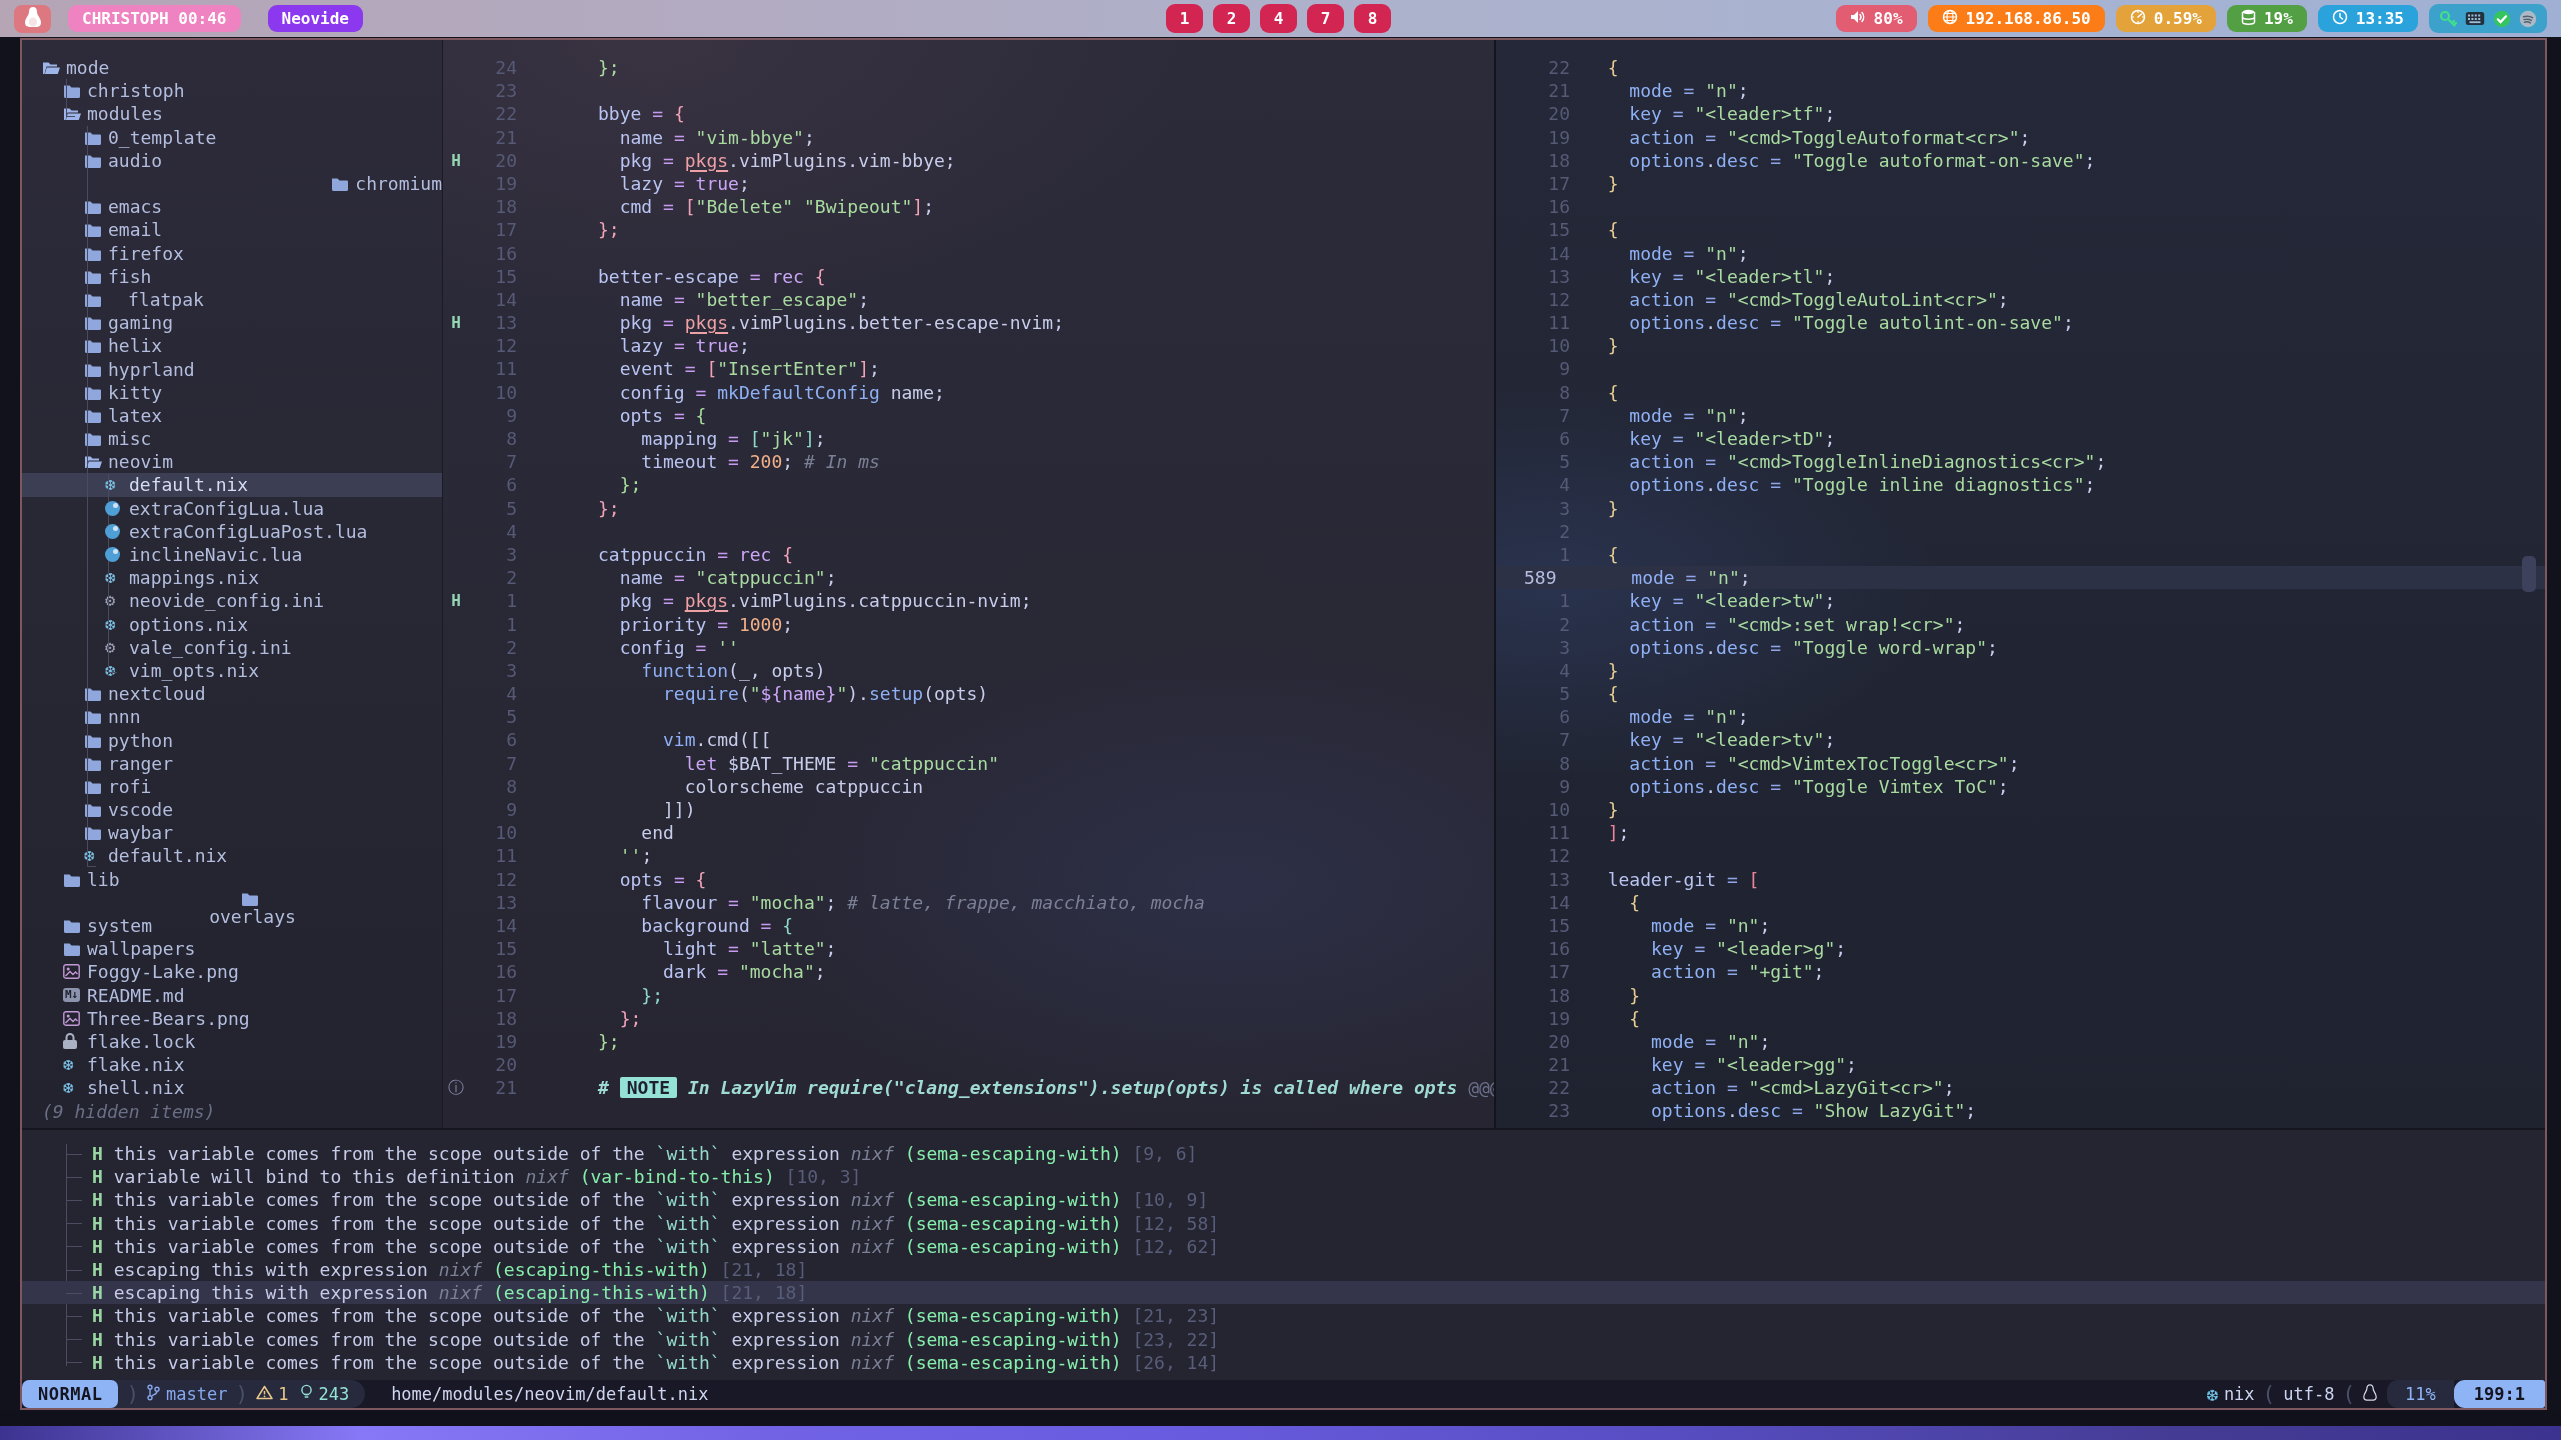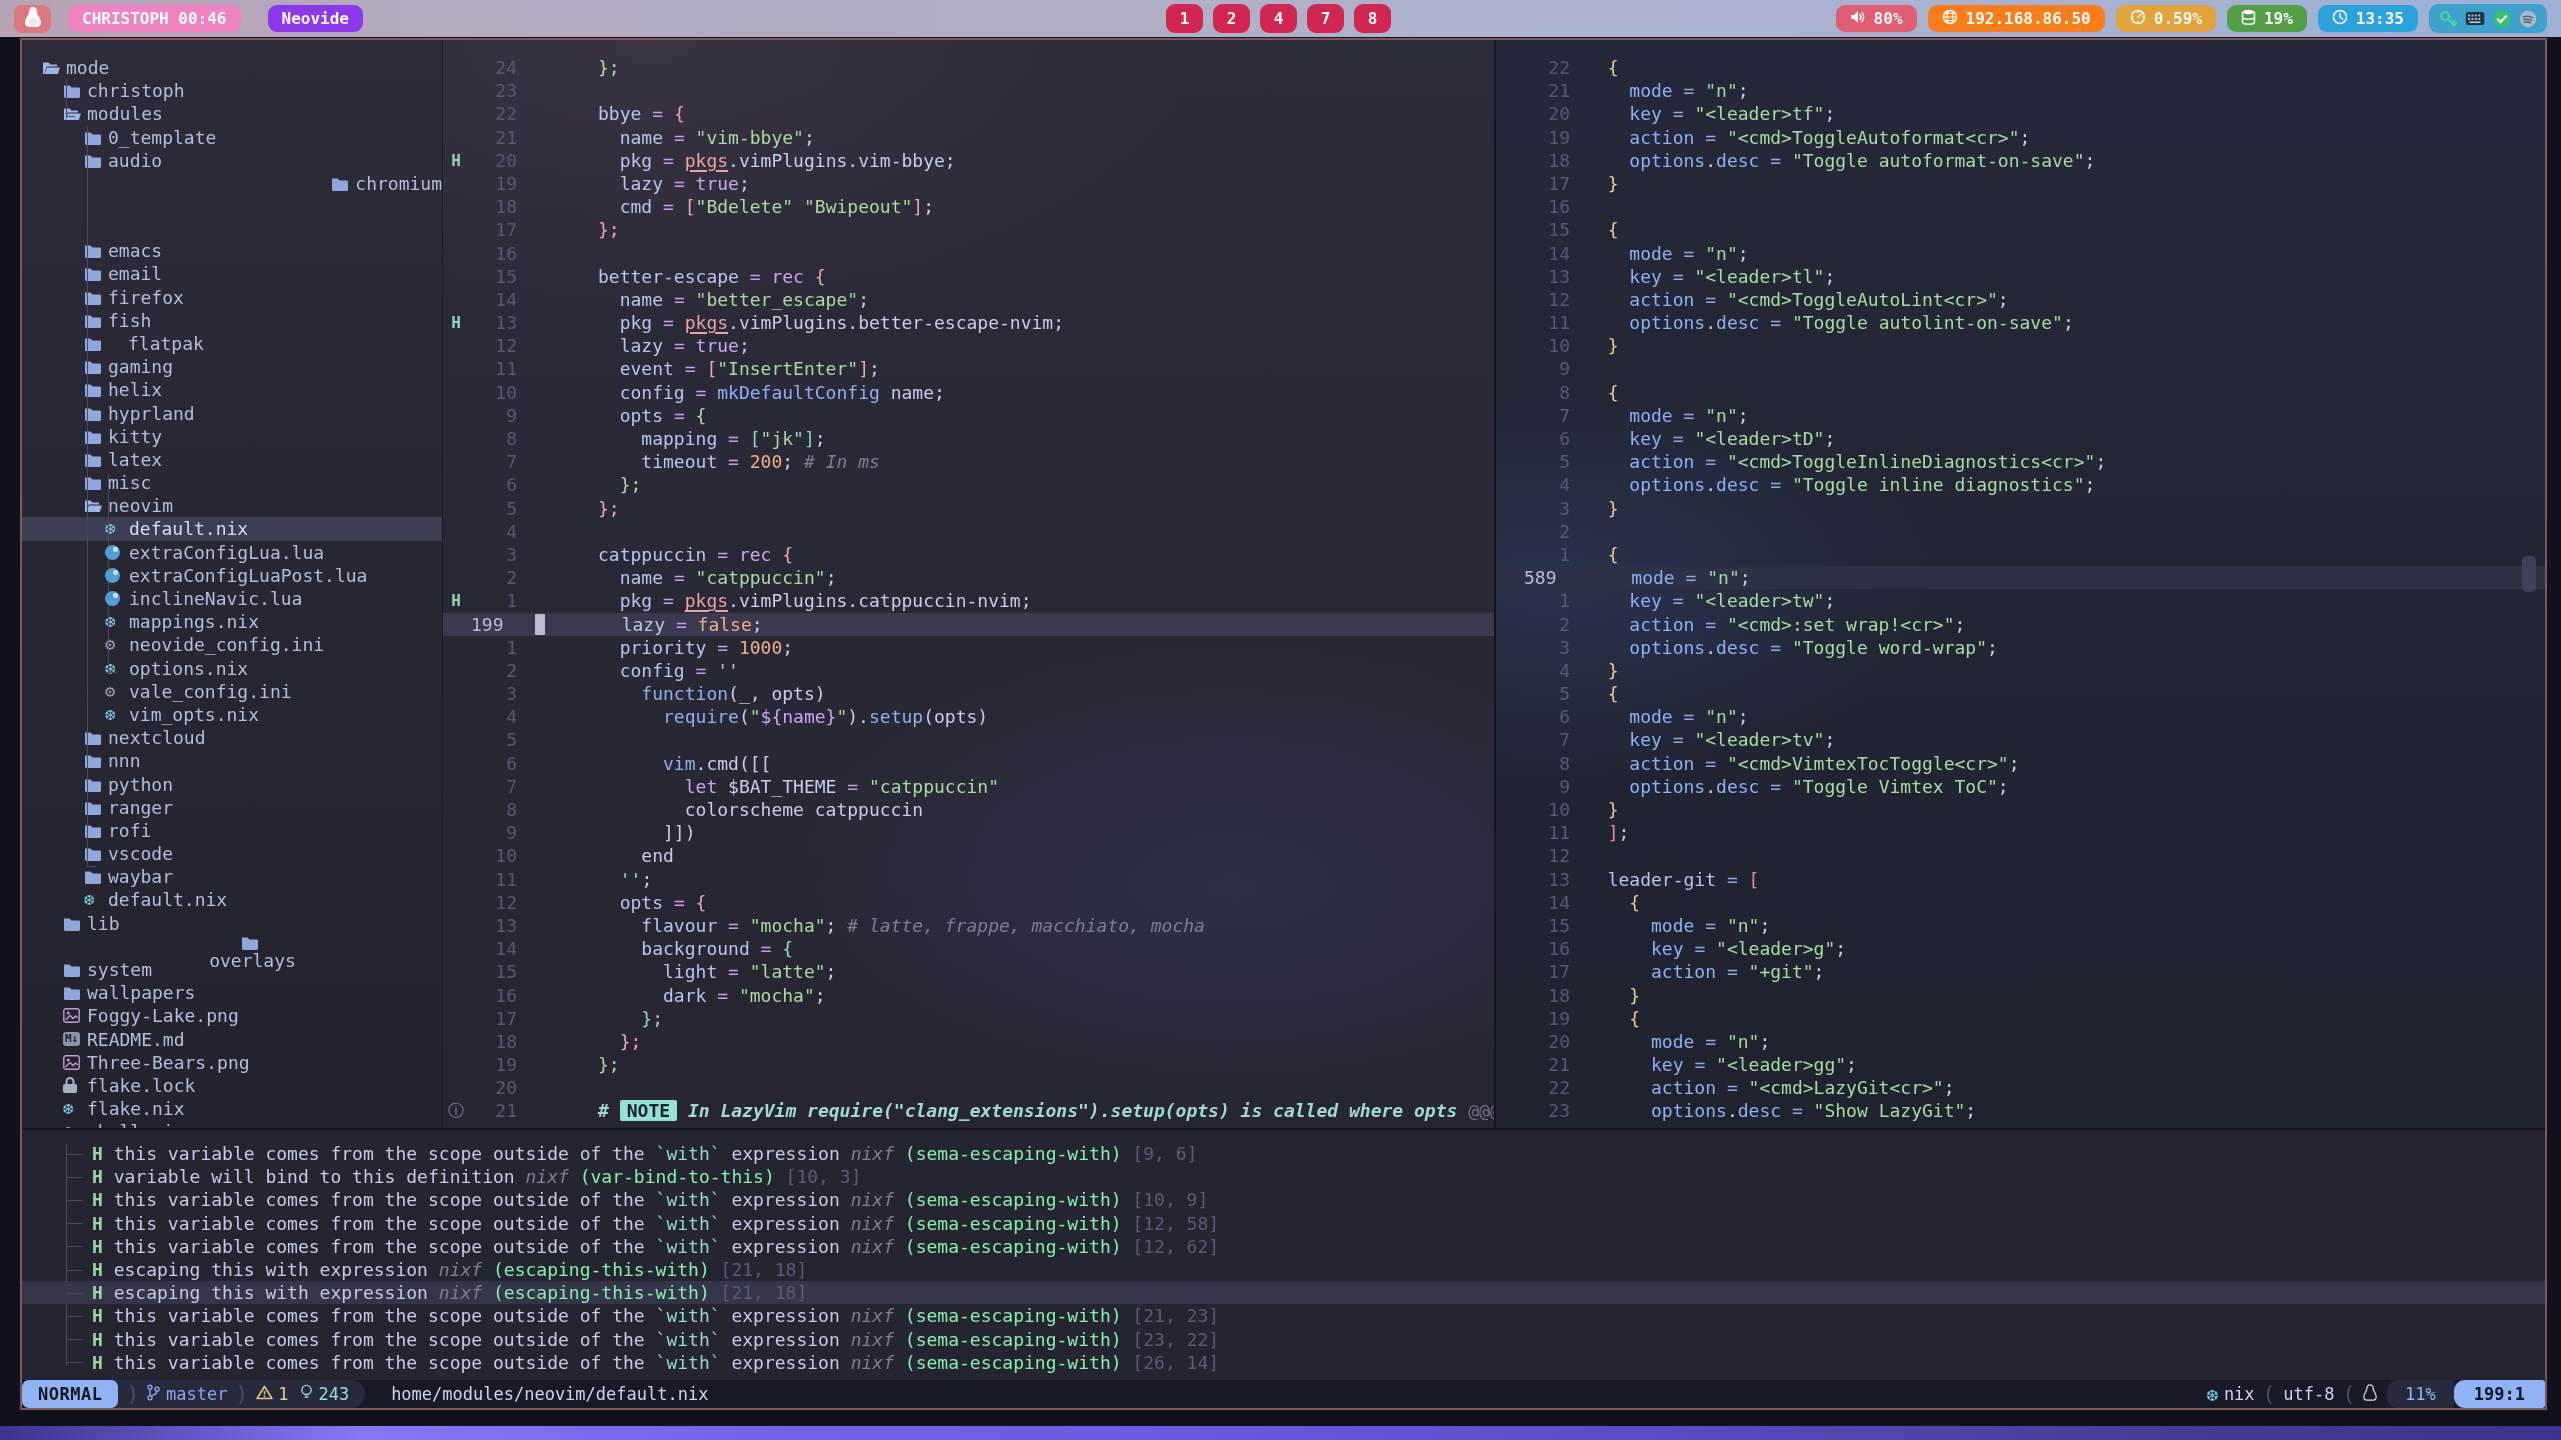--- a/index.html
+++ b/index.html
@@ -262,21 +262,21 @@
               <span>audio</span>
             </div>
             <div class="trow" style="padding-left: 62px; justify-content: flex-end;">
               <span class="ticon">
                 <svg width="18" height="15" viewBox="0 0 18 15">
                   <path d="M1 2.5h5.5l2 2H16a1 1 0 0 1 1 1v8a1.5 1.5 0 0 1-1.5 1.5h-13A1.5 1.5 0 0 1 1 13.5z" fill="#8fa7dc"></path>
                 </svg>
               </span>
               <span>chromium</span>
             </div>
-            <div class="trow" style="padding-left: 62px; margin-top: 44px;">
+            <div class="trow" style="padding-left: 62px;">
               <span class="ticon">
                 <svg width="18" height="15" viewBox="0 0 18 15">
                   <path d="M1 2.5h5.5l2 2H16a1 1 0 0 1 1 1v8a1.5 1.5 0 0 1-1.5 1.5h-13A1.5 1.5 0 0 1 1 13.5z" fill="#8fa7dc"></path>
                 </svg>
               </span>
               <span>emacs</span>
             </div>
             <div class="trow" style="padding-left: 62px;">
               <span class="ticon">
                 <svg width="18" height="15" viewBox="0 0 18 15">
@@ -585,21 +585,20 @@
             <div class="crow"><span class="sgn"></span><span class="lnum">10</span><span class="code"><span style="display: inline-block; width: 8ch;"></span><span class="k">config</span><span class="d"> </span><span class="o">=</span><span class="d"> </span><span class="f">mkDefaultConfig</span><span class="d"> name;</span></span></div>
             <div class="crow"><span class="sgn"></span><span class="lnum">9</span><span class="code"><span style="display: inline-block; width: 8ch;"></span><span class="k">opts</span><span class="d"> </span><span class="o">=</span><span class="d"> </span><span class="g">{</span></span></div>
             <div class="crow"><span class="sgn"></span><span class="lnum">8</span><span class="code"><span style="display: inline-block; width: 10ch;"></span><span class="k">mapping</span><span class="d"> </span><span class="o">=</span><span class="d"> </span><span class="t">[</span><span class="s">"jk"</span><span class="t">]</span><span class="d">;</span></span></div>
             <div class="crow"><span class="sgn"></span><span class="lnum">7</span><span class="code"><span style="display: inline-block; width: 10ch;"></span><span class="k">timeout</span><span class="d"> </span><span class="o">=</span><span class="d"> </span><span class="n">200</span><span class="d">; </span><span class="c"># In ms</span></span></div>
             <div class="crow"><span class="sgn"></span><span class="lnum">6</span><span class="code"><span style="display: inline-block; width: 8ch;"></span><span class="g">};</span></span></div>
             <div class="crow"><span class="sgn"></span><span class="lnum">5</span><span class="code"><span style="display: inline-block; width: 6ch;"></span><span class="p">};</span></span></div>
             <div class="crow"><span class="sgn"></span><span class="lnum">4</span><span class="code"></span></div>
             <div class="crow"><span class="sgn"></span><span class="lnum">3</span><span class="code"><span style="display: inline-block; width: 6ch;"></span><span class="k">catppuccin</span><span class="d"> </span><span class="o">=</span><span class="d"> </span><span class="b">rec</span><span class="d"> </span><span class="p">{</span></span></div>
             <div class="crow"><span class="sgn"></span><span class="lnum">2</span><span class="code"><span style="display: inline-block; width: 8ch;"></span><span class="k">name</span><span class="d"> </span><span class="o">=</span><span class="d"> </span><span class="s">"catppuccin"</span><span class="d">;</span></span></div>
             <div class="crow"><span class="sgn">H</span><span class="lnum">1</span><span class="code"><span style="display: inline-block; width: 8ch;"></span><span class="k">pkg</span><span class="d"> </span><span class="o">=</span><span class="d"> </span><span class="u">pkgs</span><span class="d">.vimPlugins.catppuccin-nvim;</span></span></div>
-            <div class="crow cur"><span class="sgn"></span><span class="lnum">199</span><span class="code"><span class="cursor"></span><span style="display: inline-block; width: 8ch;"></span><span class="k">lazy</span><span class="d"> </span><span class="o">=</span><span class="d"> </span><span class="n">false</span><span class="d">;</span></span></div>
             <div class="crow"><span class="sgn"></span><span class="lnum">1</span><span class="code"><span style="display: inline-block; width: 8ch;"></span><span class="k">priority</span><span class="d"> </span><span class="o">=</span><span class="d"> </span><span class="n">1000</span><span class="d">;</span></span></div>
             <div class="crow"><span class="sgn"></span><span class="lnum">2</span><span class="code"><span style="display: inline-block; width: 8ch;"></span><span class="k">config</span><span class="d"> </span><span class="o">=</span><span class="d"> </span><span class="s">''</span></span></div>
             <div class="crow"><span class="sgn"></span><span class="lnum">3</span><span class="code"><span style="display: inline-block; width: 10ch;"></span><span class="f">function</span><span class="d">(_, opts)</span></span></div>
             <div class="crow"><span class="sgn"></span><span class="lnum">4</span><span class="code"><span style="display: inline-block; width: 12ch;"></span><span class="f">require</span><span class="d">(</span><span class="s">"</span><span class="b">${name}</span><span class="s">"</span><span class="d">).</span><span class="f">setup</span><span class="d">(opts)</span></span></div>
             <div class="crow"><span class="sgn"></span><span class="lnum">5</span><span class="code"></span></div>
             <div class="crow"><span class="sgn"></span><span class="lnum">6</span><span class="code"><span style="display: inline-block; width: 12ch;"></span><span class="f">vim</span><span class="d">.cmd([[</span></span></div>
             <div class="crow"><span class="sgn"></span><span class="lnum">7</span><span class="code"><span style="display: inline-block; width: 14ch;"></span><span class="b">let</span><span class="d"> $BAT_THEME </span><span class="o">=</span><span class="d"> </span><span class="s">"catppuccin"</span></span></div>
             <div class="crow"><span class="sgn"></span><span class="lnum">8</span><span class="code"><span style="display: inline-block; width: 14ch;"></span><span class="d">colorscheme catppuccin</span></span></div>
             <div class="crow"><span class="sgn"></span><span class="lnum">9</span><span class="code"><span style="display: inline-block; width: 12ch;"></span><span class="d">]])</span></span></div>
             <div class="crow"><span class="sgn"></span><span class="lnum">10</span><span class="code"><span style="display: inline-block; width: 10ch;"></span><span class="d">end</span></span></div>

